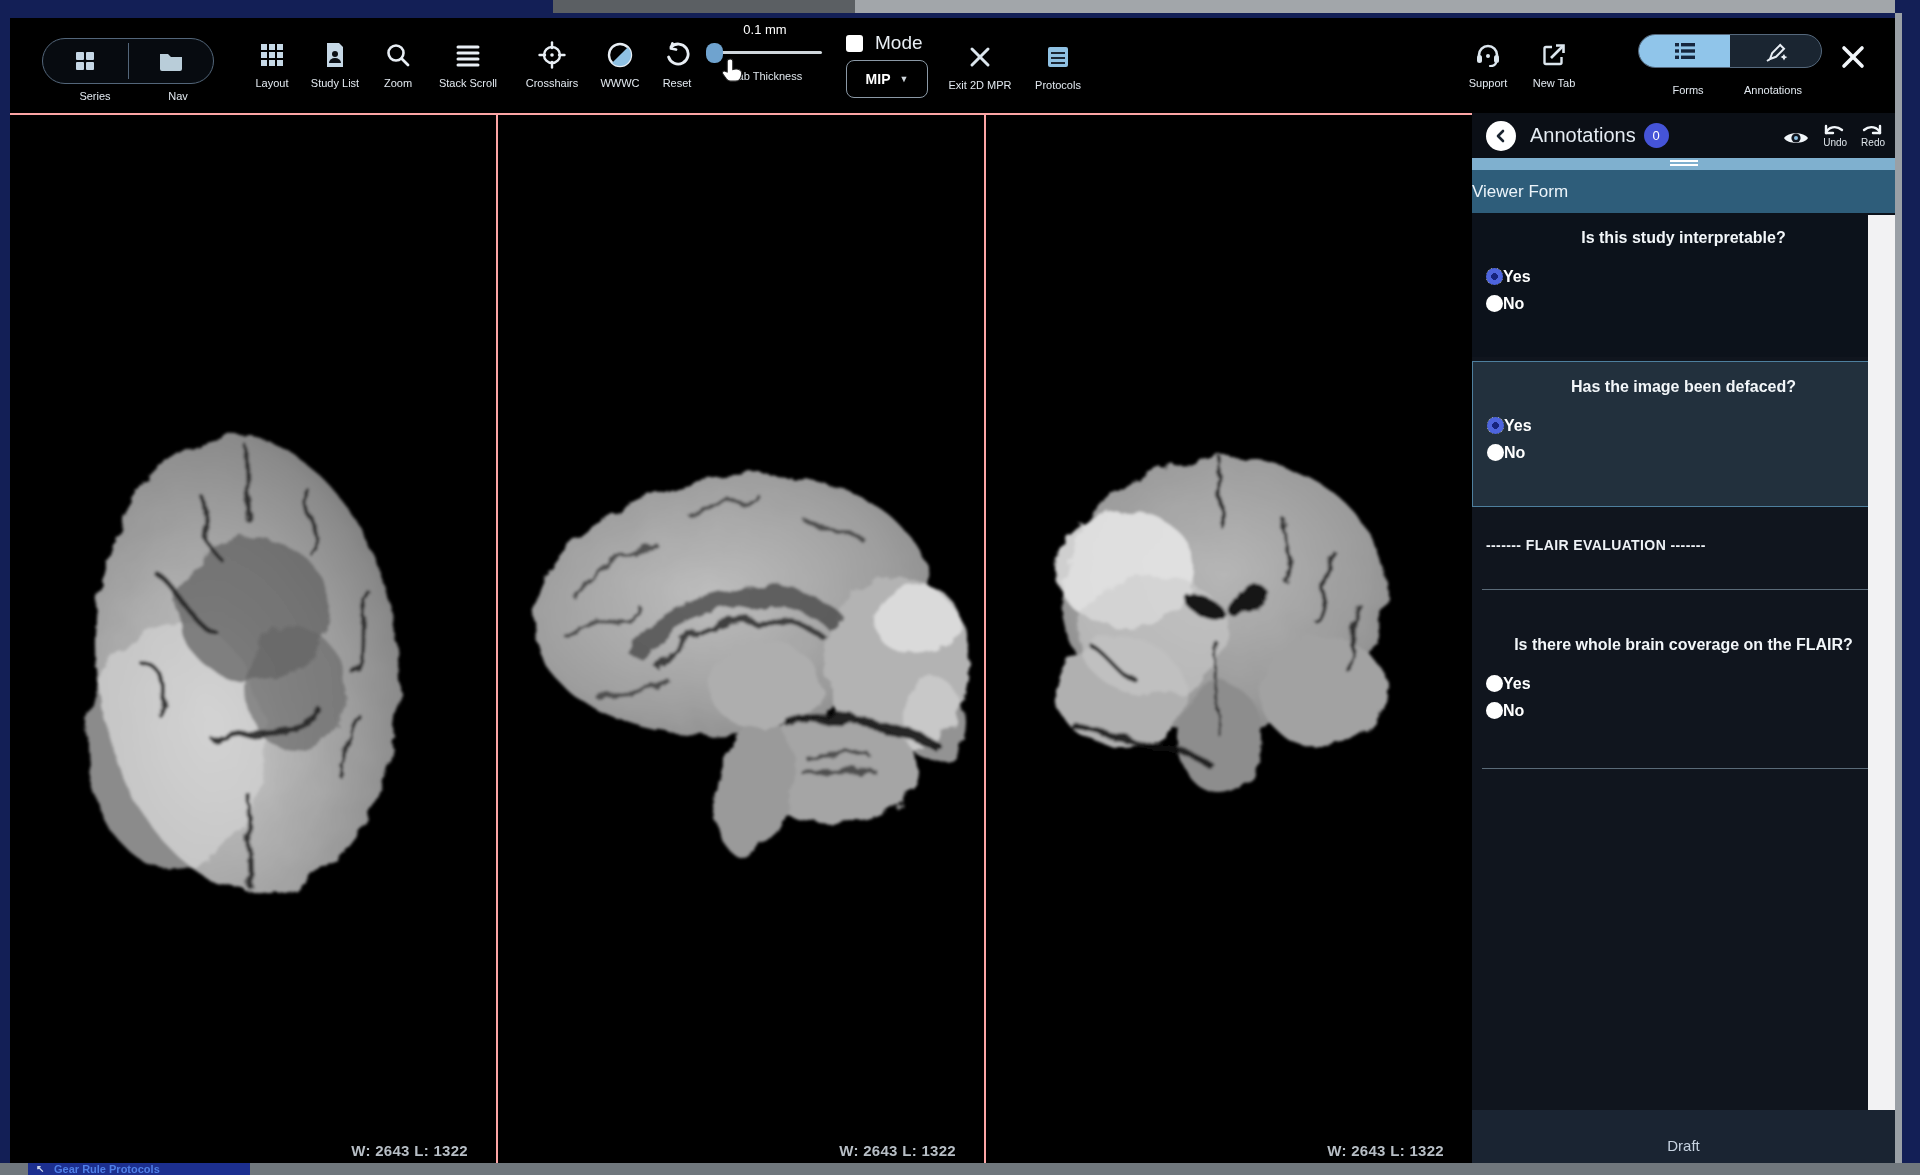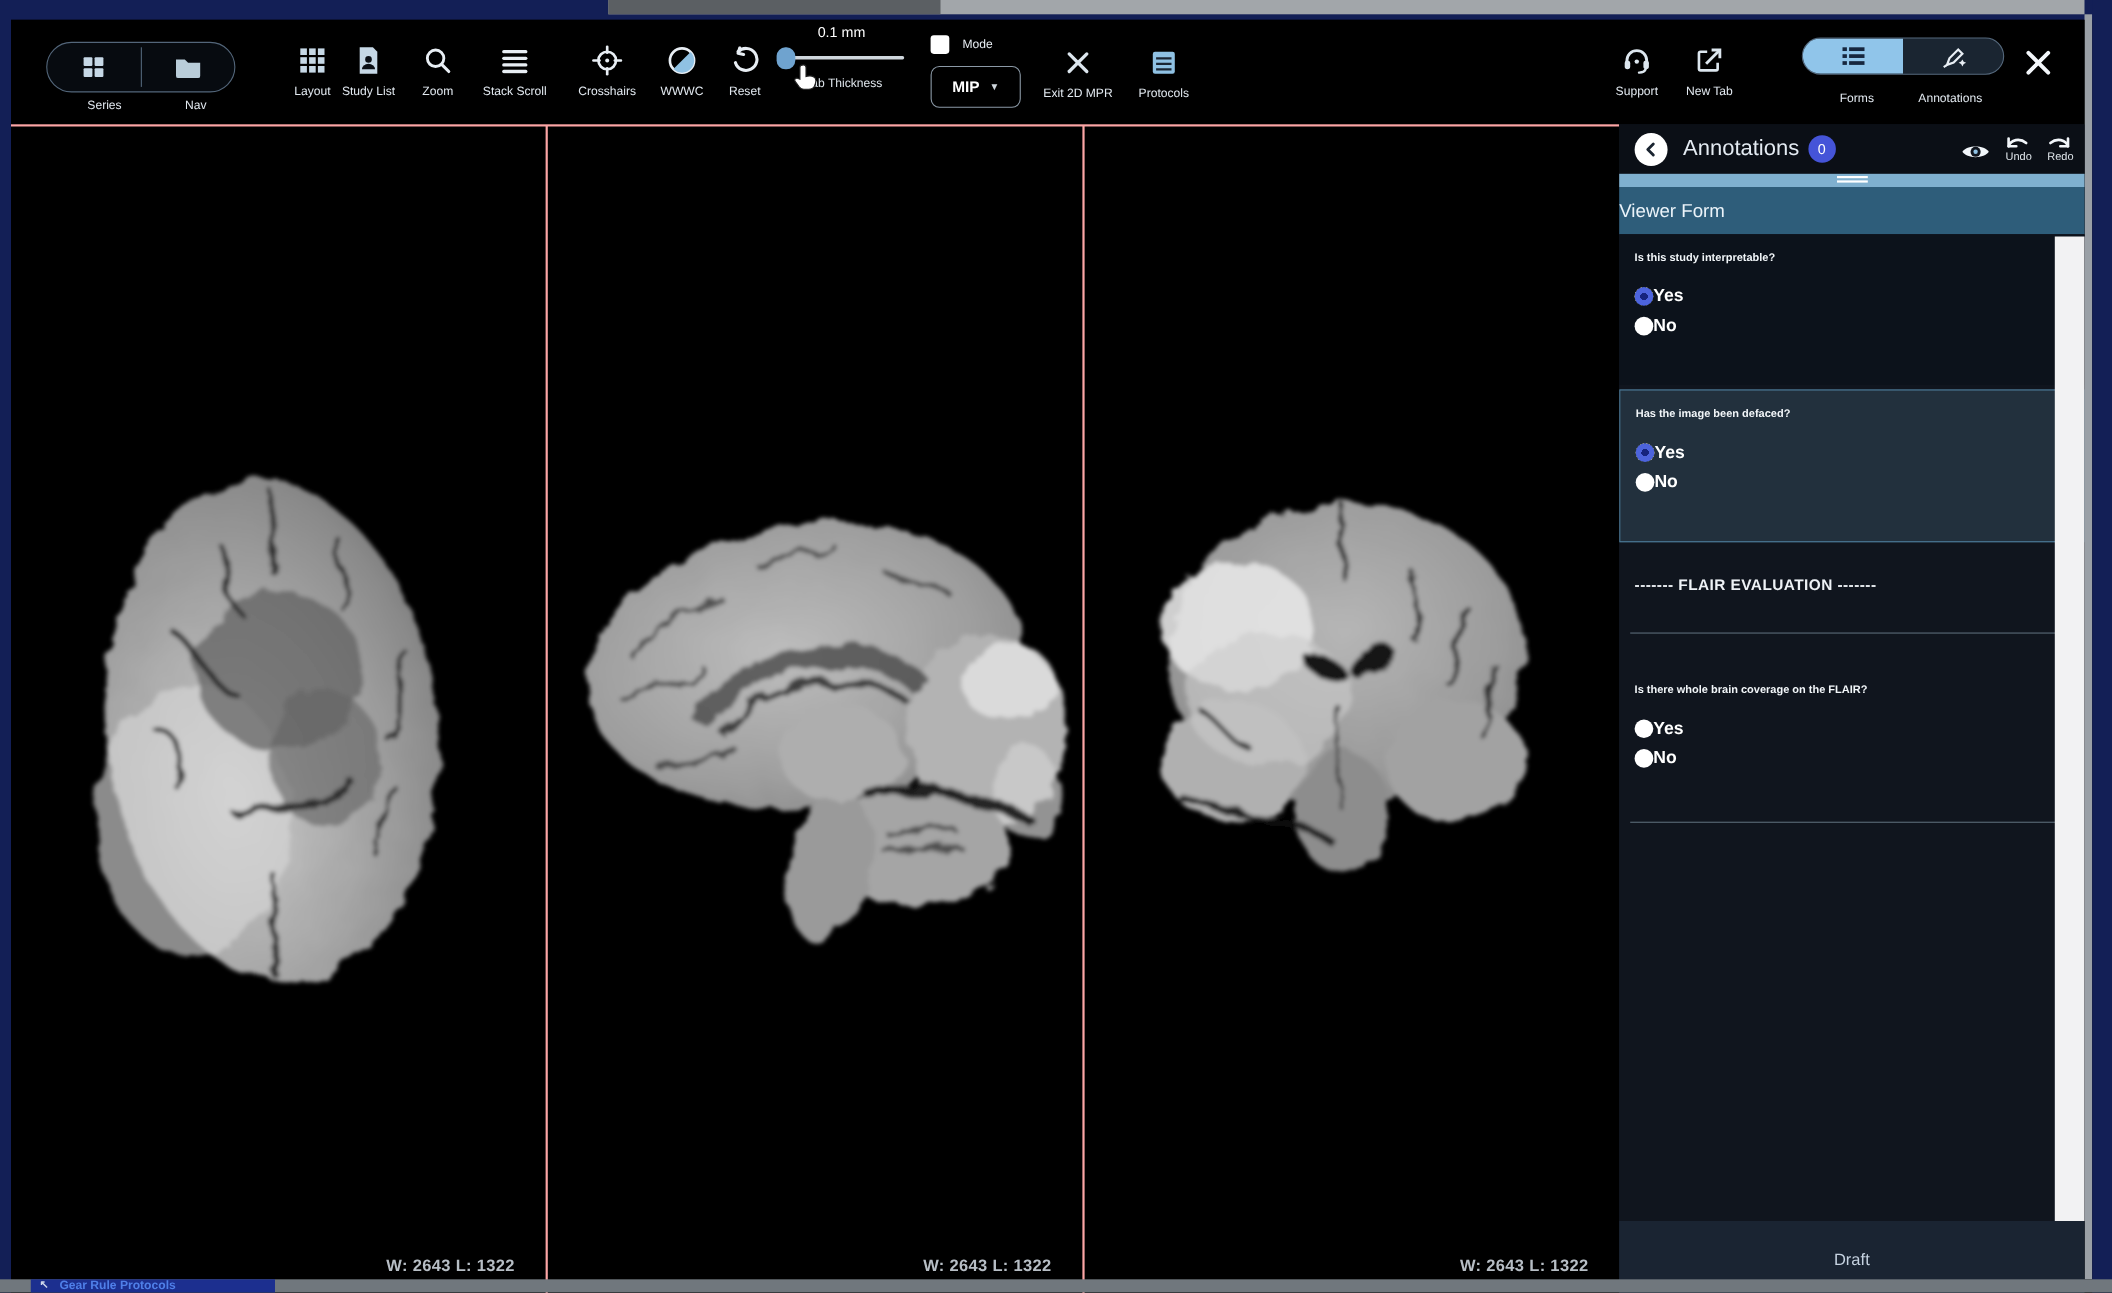--- a/index.html
+++ b/index.html
@@ -34,21 +34,21 @@
 
   .slider-wrap { position:absolute; left:690px; top:4px; width:130px; }
   .slider-value { font-size:13px; color:#fff; text-align:center; margin-bottom:10px; }
   .slider-track { position:relative; height:3px; background:#cfd6dc; margin:14px 8px 0 8px; border-radius:2px; }
   .slider-handle { position:absolute; left:-2px; top:-8px; width:17px; height:20px; border-radius:8px; background:#6fa3cf; }
   .slider-label { font-size:11px; color:#dfe6ec; text-align:center; margin-top:16px; white-space:nowrap; }
   .hand-cursor { position:absolute; left:12px; top:6px; z-index:5; }
 
   .mode-wrap { position:absolute; left:836px; top:14px; display:flex; align-items:center; }
   .mode-check { width:17px; height:17px; background:#fff; border-radius:3px; }
-  .mode-label { font-size:11px; color:#e8eef4; margin-left:12px; }
+  .mode-label { font-size:19px; color:#e8eef4; margin-left:12px; }
   .mip-select { position:absolute; left:836px; top:42px; width:82px; height:38px; border:1px solid #8b99a6;
                 border-radius:8px; display:flex; align-items:center; justify-content:center; gap:9px;
                 color:#fff; font-size:14px; font-weight:bold; }
   .mip-caret { color:#cfd6dc; font-size:9px; }
 
   .seg-pill { position:absolute; left:1628px; top:16px; width:184px; height:34px; border:1px solid #55687c;
               border-radius:17px; overflow:hidden; display:flex; background:#1a2531; }
   .seg-half { flex:1; display:flex; align-items:center; justify-content:center; }
   .seg-half.active { background:#90c5ea; }
   .seg-label { position:absolute; top:66px; font-size:11px; color:#e2e9f0; text-align:center; }
@@ -74,21 +74,21 @@
   .hdr-act .alabel { font-size:10px; margin-top:0px; }
   .drag-strip { position:absolute; left:0; top:45px; width:100%; height:12px; background:#7fb0cf; }
   .drag-handle { position:absolute; left:50%; top:2px; width:28px; transform:translateX(-50%); }
   .drag-handle i { display:block; height:2px; background:#fff; margin-bottom:2px; }
   .form-title { position:absolute; left:0; top:57px; width:100%; height:43px; background:#2e5d7a;
                 color:#ecf4fa; font-size:17px; display:flex; align-items:center; }
   .form-body { position:absolute; left:0; top:100px; width:100%; height:897px; background:#10151e; overflow:hidden; }
   .q-card { background:#0c121b; padding:16px 14px 40px 14px; margin-bottom:4px; }
   .q-card.hl { background:#22303d; border:1px solid #4e7f9e; }
   .q-card.plain { background:transparent; padding-bottom:8px; }
-  .q-text { color:#f2f6f9; font-size:10px; font-weight:bold; margin-bottom:16px; }
+  .q-text { color:#f2f6f9; font-size:16px; font-weight:bold; margin-bottom:16px;text-align:center; }
   .opt-row { display:flex; align-items:center; height:27px; cursor:default; }
   .radio { width:17px; height:17px; border-radius:50%; background:#fff; flex:0 0 17px; }
   .radio.sel { background:radial-gradient(circle, #16247e 0 28%, #4d64dd 28% 70%, #ffffff 70%); }
   .opt-label { color:#fff; font-size:16px; font-weight:bold; }
   .flair-header { color:#eef2f6; font-size:14px; font-weight:bold; letter-spacing:.4px;
                   margin:30px 0 0 14px; }
   .rule { height:1px; background:#5a6a78; margin:36px 10px 0 10px; }
   .q-card.plain .q-text { margin-top:30px; }
   .panel-scrollbar { position:absolute; left:1868px; top:215px; width:27px; height:895px; background:#f2f2f3; }
   .actions { position:absolute; left:0; top:997px; width:100%; height:70px; background:#0c1118;
@@ -127,21 +127,21 @@
       <div class="pill-div"></div>
       <div class="pill-cell">
         <svg width="28" height="24" viewBox="0 0 28 24">
           <path d="M3 5 h8 l3 3 h11 v12 a2 2 0 0 1 -2 2 H5 a2 2 0 0 1 -2 -2 Z" fill="#b9cdd9"></path>
         </svg>
       </div>
     </div>
     <div class="pill-label" style="left:45px;">Series</div>
     <div class="pill-label" style="left:128px;">Nav</div>
 
-    <div class="tool" style="left:244px; top:20px; width:60px;">
+    <div class="tool" style="left:232px; top:20px; width:60px;">
       <div class="icon-box">
         <svg width="26" height="26" viewBox="0 0 26 26">
             <g fill="#c6d8e6">
               <rect x="2" y="2" width="6" height="6"></rect>
               <rect x="10" y="2" width="6" height="6"></rect>
               <rect x="18" y="2" width="6" height="6"></rect>
               <rect x="2" y="10" width="6" height="6"></rect>
               <rect x="10" y="10" width="6" height="6"></rect>
               <rect x="18" y="10" width="6" height="6"></rect>
               <rect x="2" y="18" width="6" height="6"></rect>

